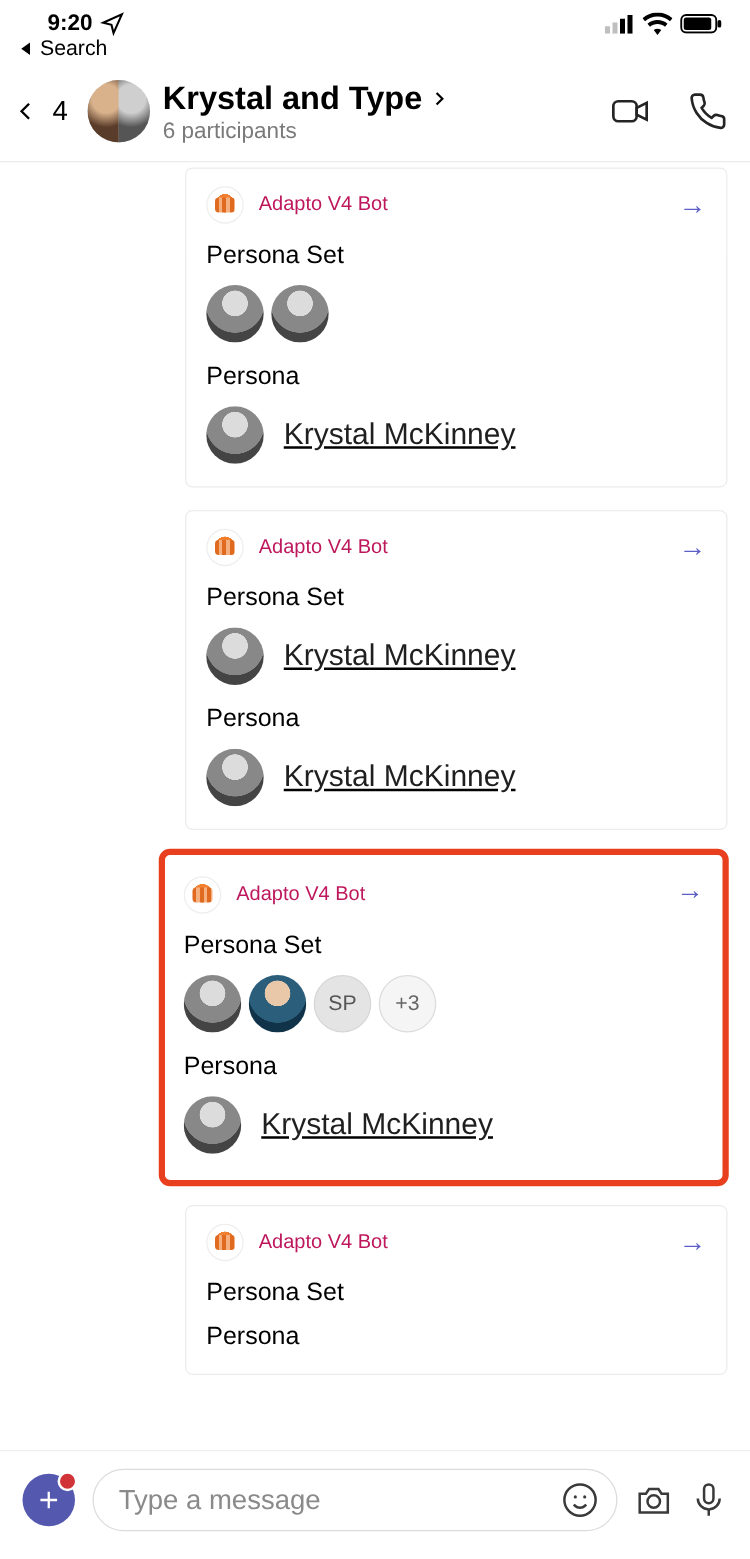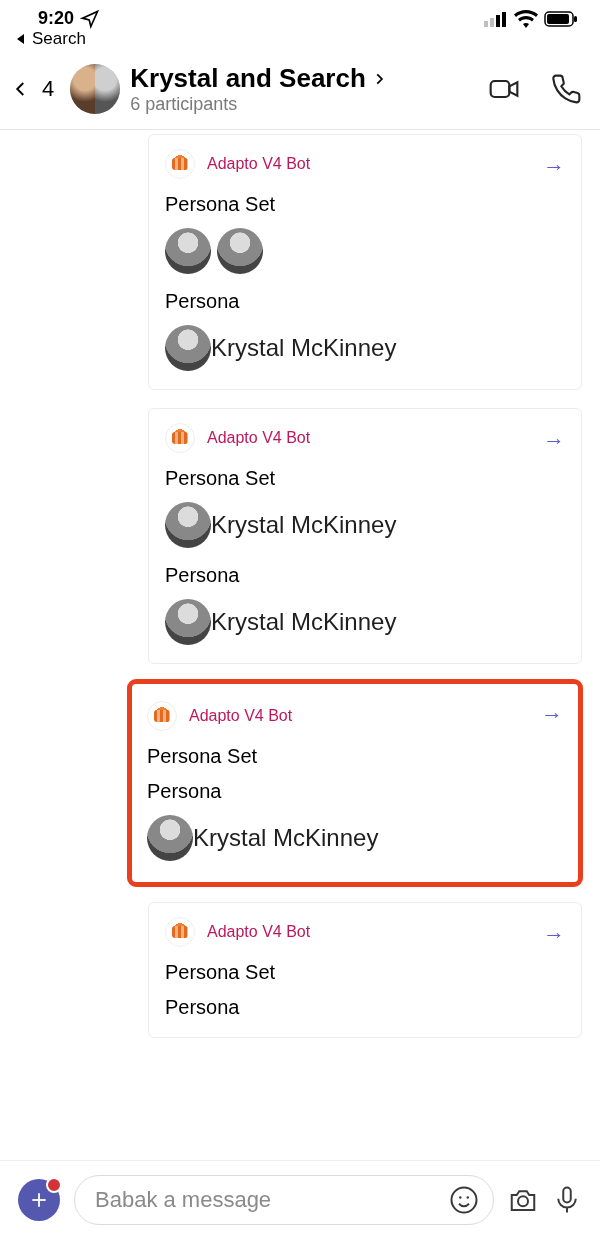--- a/index.html
+++ b/index.html
@@ -100,21 +100,21 @@
   .av {
     width:46px; height:46px; border-radius:50%; background:#bbb;
     display:flex; align-items:center; justify-content:center;
     font-size:17px; color:#555; font-weight:500;
     background-image: radial-gradient(circle at 50% 32%, #dcdcdc 26%, #888 27% 60%, #444 61%);
   }
   .av.bw { filter: grayscale(1);}
   .av.color { background-image: radial-gradient(circle at 50% 32%, #e8c8a8 26%, #2a5e7a 27% 60%, #10334a 61%); }
   .av.initials { background:#e4e4e4; color:#555; background-image:none; border:1px solid #d6d6d6;}
   .av.more { background:#f5f5f5; color:#666; background-image:none; border:1px solid #dcdcdc;}
-  .persona-row { display:flex; align-items:center; gap:0; }
+  .persona-row { display:flex; align-items:center; gap:16px;text-decoration:underline; }
   .persona-name { font-size:24px; color:#1f1f1f; }
   
   .composer {
     display:flex; align-items:center; gap:14px;
     padding: 14px 18px 22px 18px;
     border-top: 1px solid #eee;
   }
   .plus-btn {
     width:42px; height:42px; border-radius:50%;
     background:#5558af; position:relative;
@@ -172,21 +172,21 @@
   <svg class="chev-back" viewBox="0 0 24 24">
       <polyline points="15 4 7 12 15 20"></polyline>
     </svg>
   <span class="badge-count">4</span>
   <div class="group-avatar">
     <div class="half l"></div>
       <div class="half r"></div>
   </div>
   <div class="header-titles">
     <div class="chat-title">
-      <span>Krystal and Search</span>
+      <span>Krystal and Type</span>
       <svg width="14" height="18" viewBox="0 0 24 24" fill="none" stroke="#000" stroke-width="3">
           <polyline points="9 4 17 12 9 20"></polyline>
         </svg>
     </div>
     <div class="chat-sub">6 participants</div>
   </div>
   <div class="hdr-actions">
     <svg class="hdr-icon" viewBox="0 0 24 24">
         <rect x="2" y="6" width="14" height="12" rx="3"></rect>
         <path d="M16 10l6-3v10l-6-3z"></path>
@@ -235,20 +235,26 @@
     </div>
   </div>
 
   <div class="msg-card highlight">
     <span class="go-arrow">→</span>
     <div class="bot-row">
       <div class="bot-avatar"></div>
       <span class="bot-name">Adapto V4 Bot</span>
     </div>
     <div class="sec-title">Persona Set</div>
+    <div class="avatar-row">
+      <div class="av bw"></div>
+      <div class="av color"></div>
+      <div class="av initials">SP</div>
+      <div class="av more">+3</div>
+    </div>
     <div class="sec-title">Persona</div>
     <div class="persona-row">
       <div class="av bw"></div>
       <span class="persona-name">Krystal McKinney</span>
     </div>
   </div>
 
   <div class="msg-card" style="padding-bottom:6px;">
     <span class="go-arrow">→</span>
     <div class="bot-row">
@@ -262,21 +268,21 @@
 </div>
 
 <div class="composer">
   <div class="plus-btn">
     <svg width="20" height="20" viewBox="0 0 24 24">
         <line x1="12" y1="4" x2="12" y2="20"></line>
         <line x1="4" y1="12" x2="20" y2="12"></line>
       </svg>
   </div>
   <div class="input-wrap">
-    <span class="ph">Babak a message</span>
+    <span class="ph">Type a message</span>
     <svg class="comp-icon" viewBox="0 0 24 24">
         <circle cx="12" cy="12" r="10"></circle>
         <circle cx="9" cy="10" r="1" fill="#3a3a3a" stroke="none"></circle>
         <circle cx="15" cy="10" r="1" fill="#3a3a3a" stroke="none"></circle>
         <path d="M8 15c1.2 1.3 2.6 2 4 2s2.8-.7 4-2"></path>
       </svg>
   </div>
   <svg class="comp-icon" viewBox="0 0 24 24">
       <path d="M3 8h4l2-3h6l2 3h4v12H3z"></path>
       <circle cx="12" cy="13" r="4"></circle>

